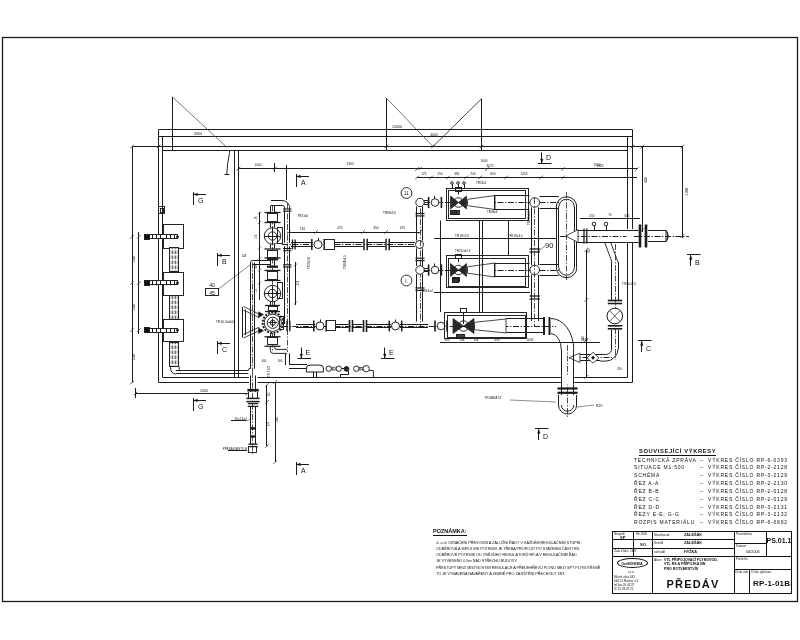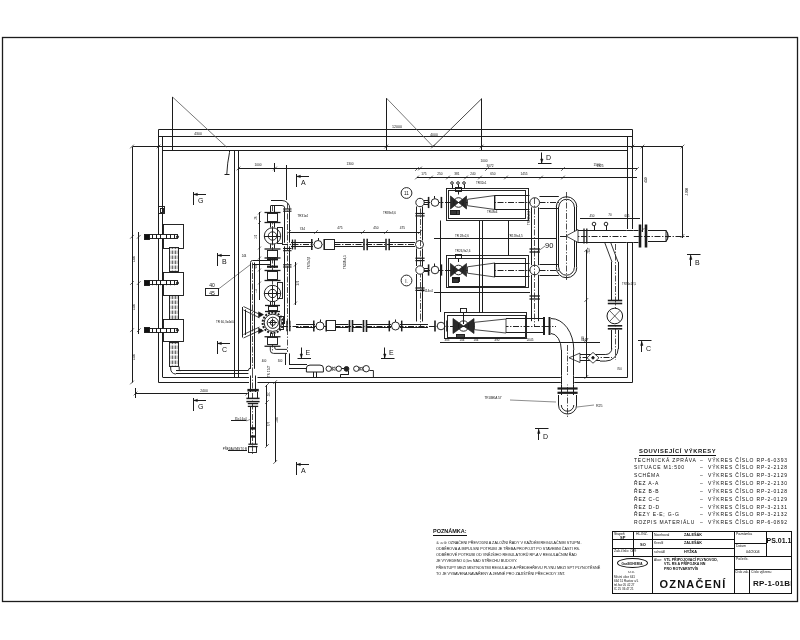--- a/index.html
+++ b/index.html
@@ -666,13 +666,13 @@
 <div class="t" style="left:751px;top:570px;font-size:3.4px">Číslo výkresu</div>
 <div class="t" style="left:753px;top:578.5px;font-size:8px;font-weight:bold;letter-spacing:0.2px">RP-1-01Bl</div>
 
 <div class="t" style="left:617px;top:558px;width:31px;height:10px;border:1px solid #111;border-radius:50%;"></div>
 <div class="t" style="left:621.5px;top:561.5px;font-size:3.2px;font-weight:bold">GasBOHEMIA</div>
 <div class="t" style="left:628px;top:570px;font-size:3px">s.r.o.</div>
 <div class="t" style="left:614px;top:575px;font-size:3px">Místní ulice 641<br>664 51 Rastov u/L<br>tel.fax 05 42 27<br>IC 25 36 47 21</div>
 
 <div class="t" style="left:654px;top:557.5px;font-size:3.2px">Akce:</div>
 <div class="t" style="left:664px;top:557.5px;font-size:3.6px;font-weight:bold;line-height:4.6px">VTL PŘIPOJOVACÍ PLYNOVOD,<br>VTL RS A PŘÍPOJKA NN<br>PRO ROTVARSTVÍS</div>
-<div class="t" style="left:693px;top:577.5px;font-size:11px;font-weight:bold;letter-spacing:1.2px;transform:translateX(-50%) scaleY(1.0)">OZNAČENÍ</div>
+<div class="t" style="left:693px;top:577.5px;font-size:11px;font-weight:bold;letter-spacing:1.2px;transform:translateX(-50%) scaleY(1.0)">PŘEDÁV</div>
 
 </body></html>

